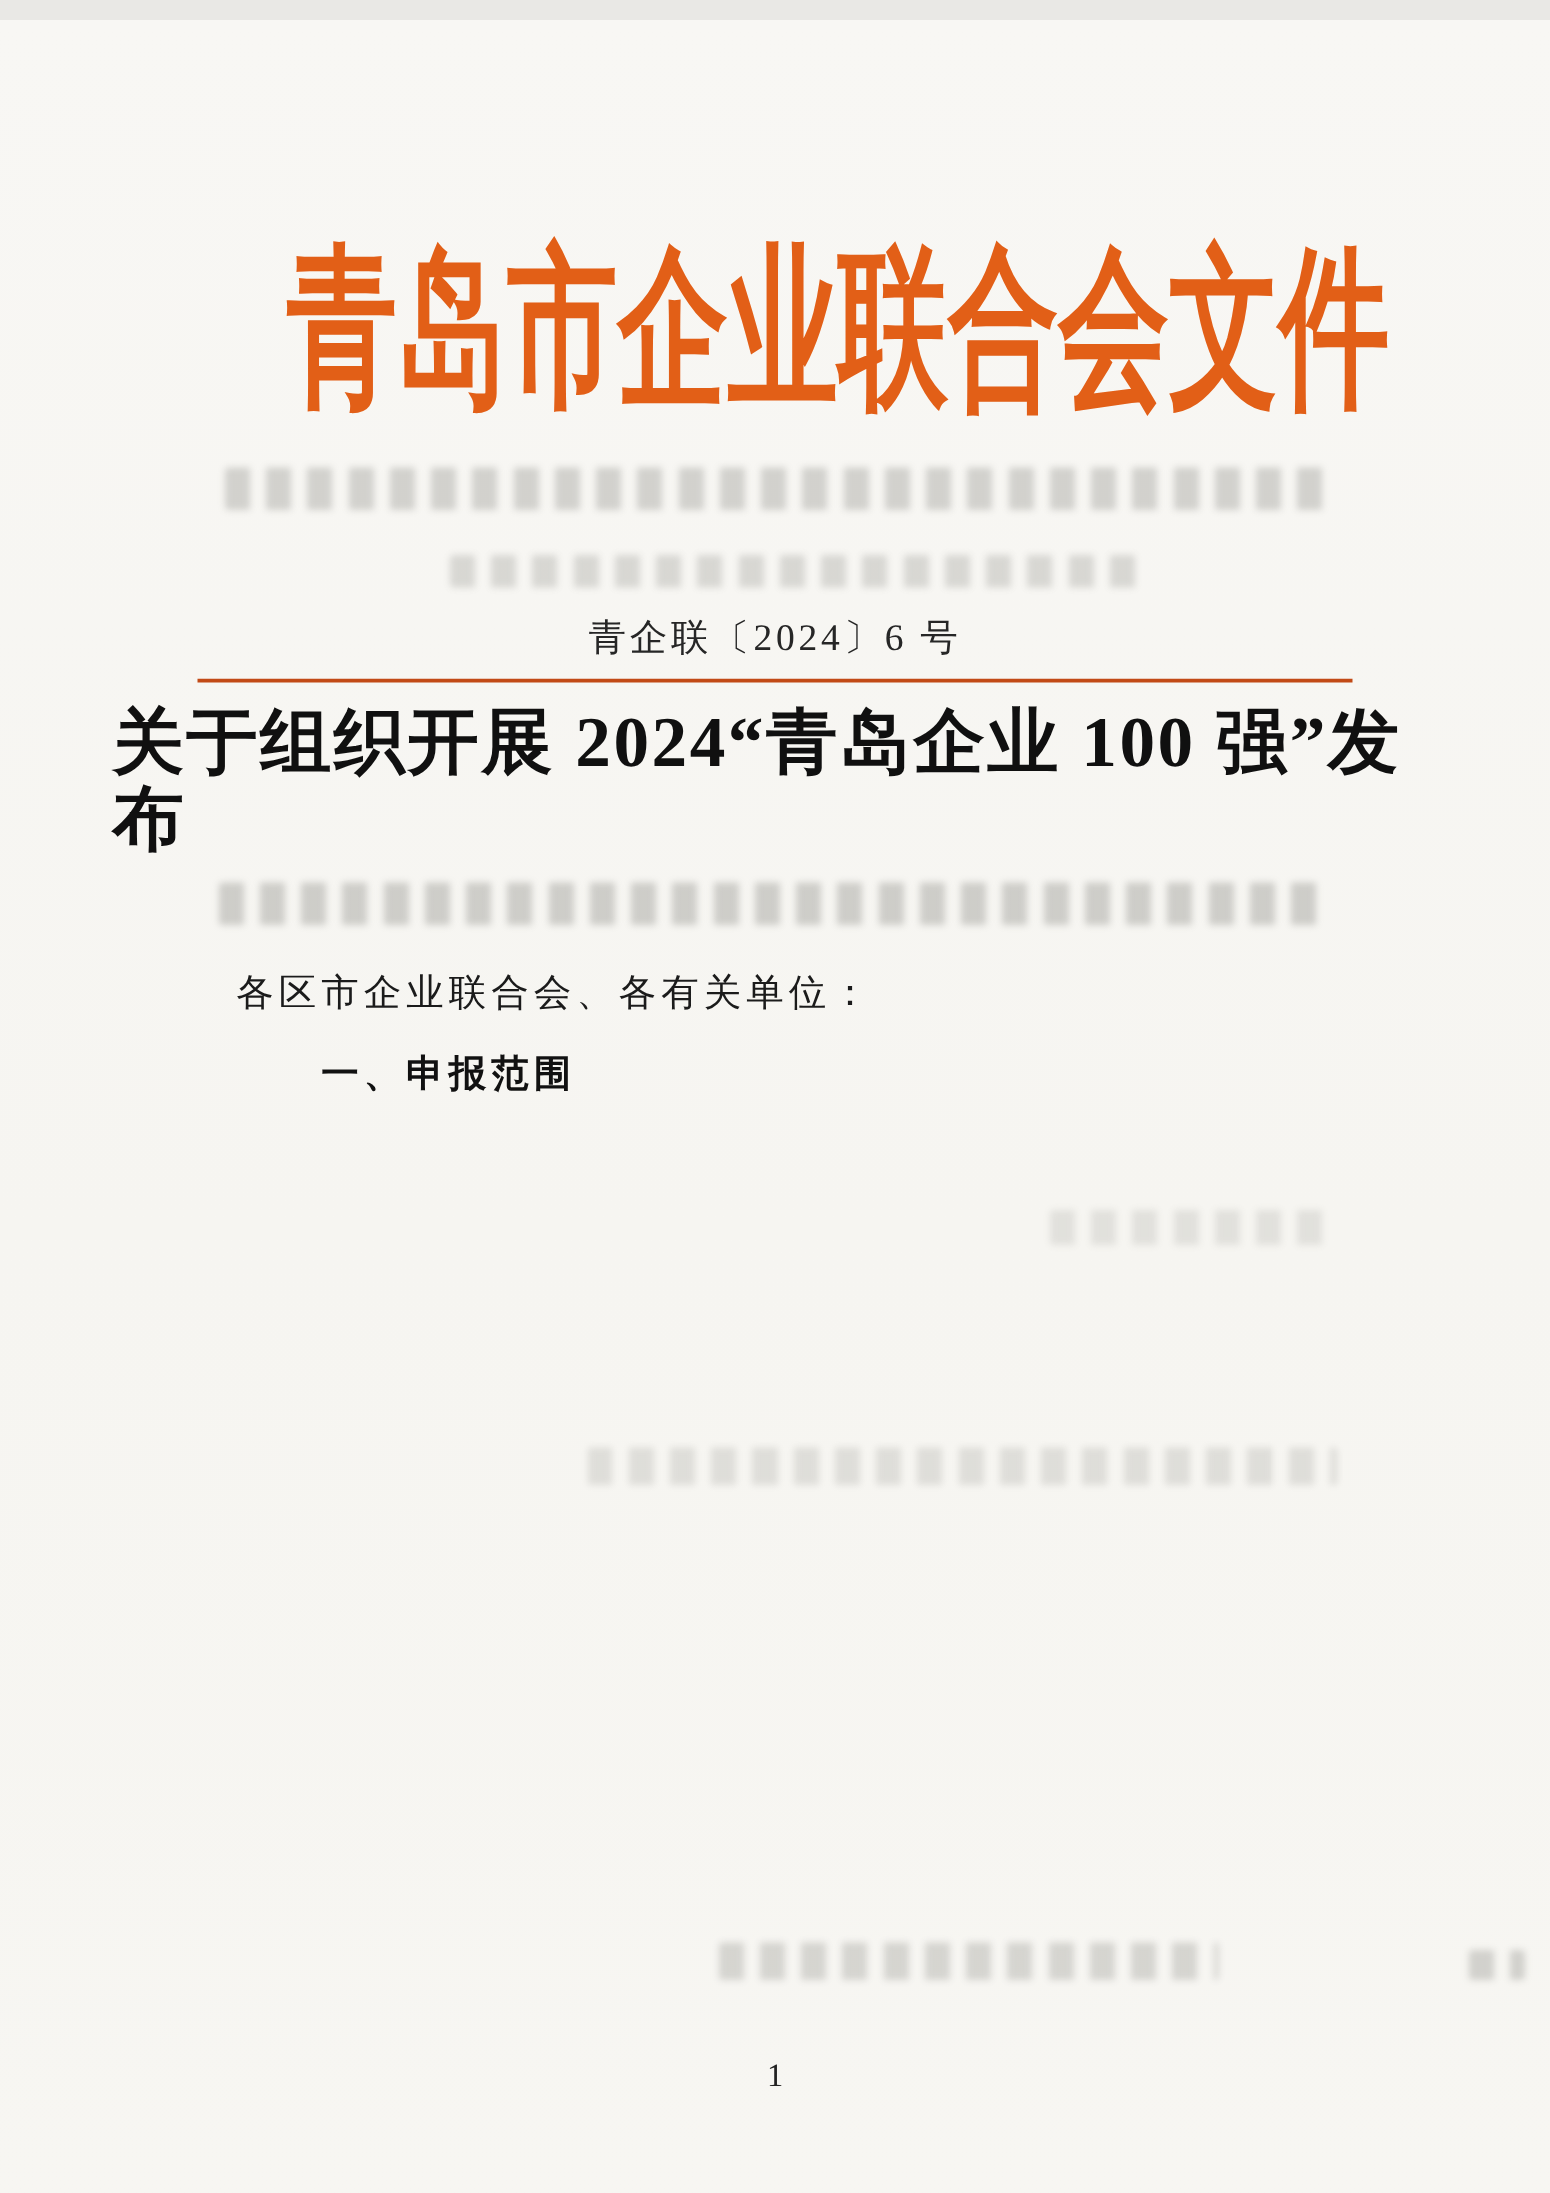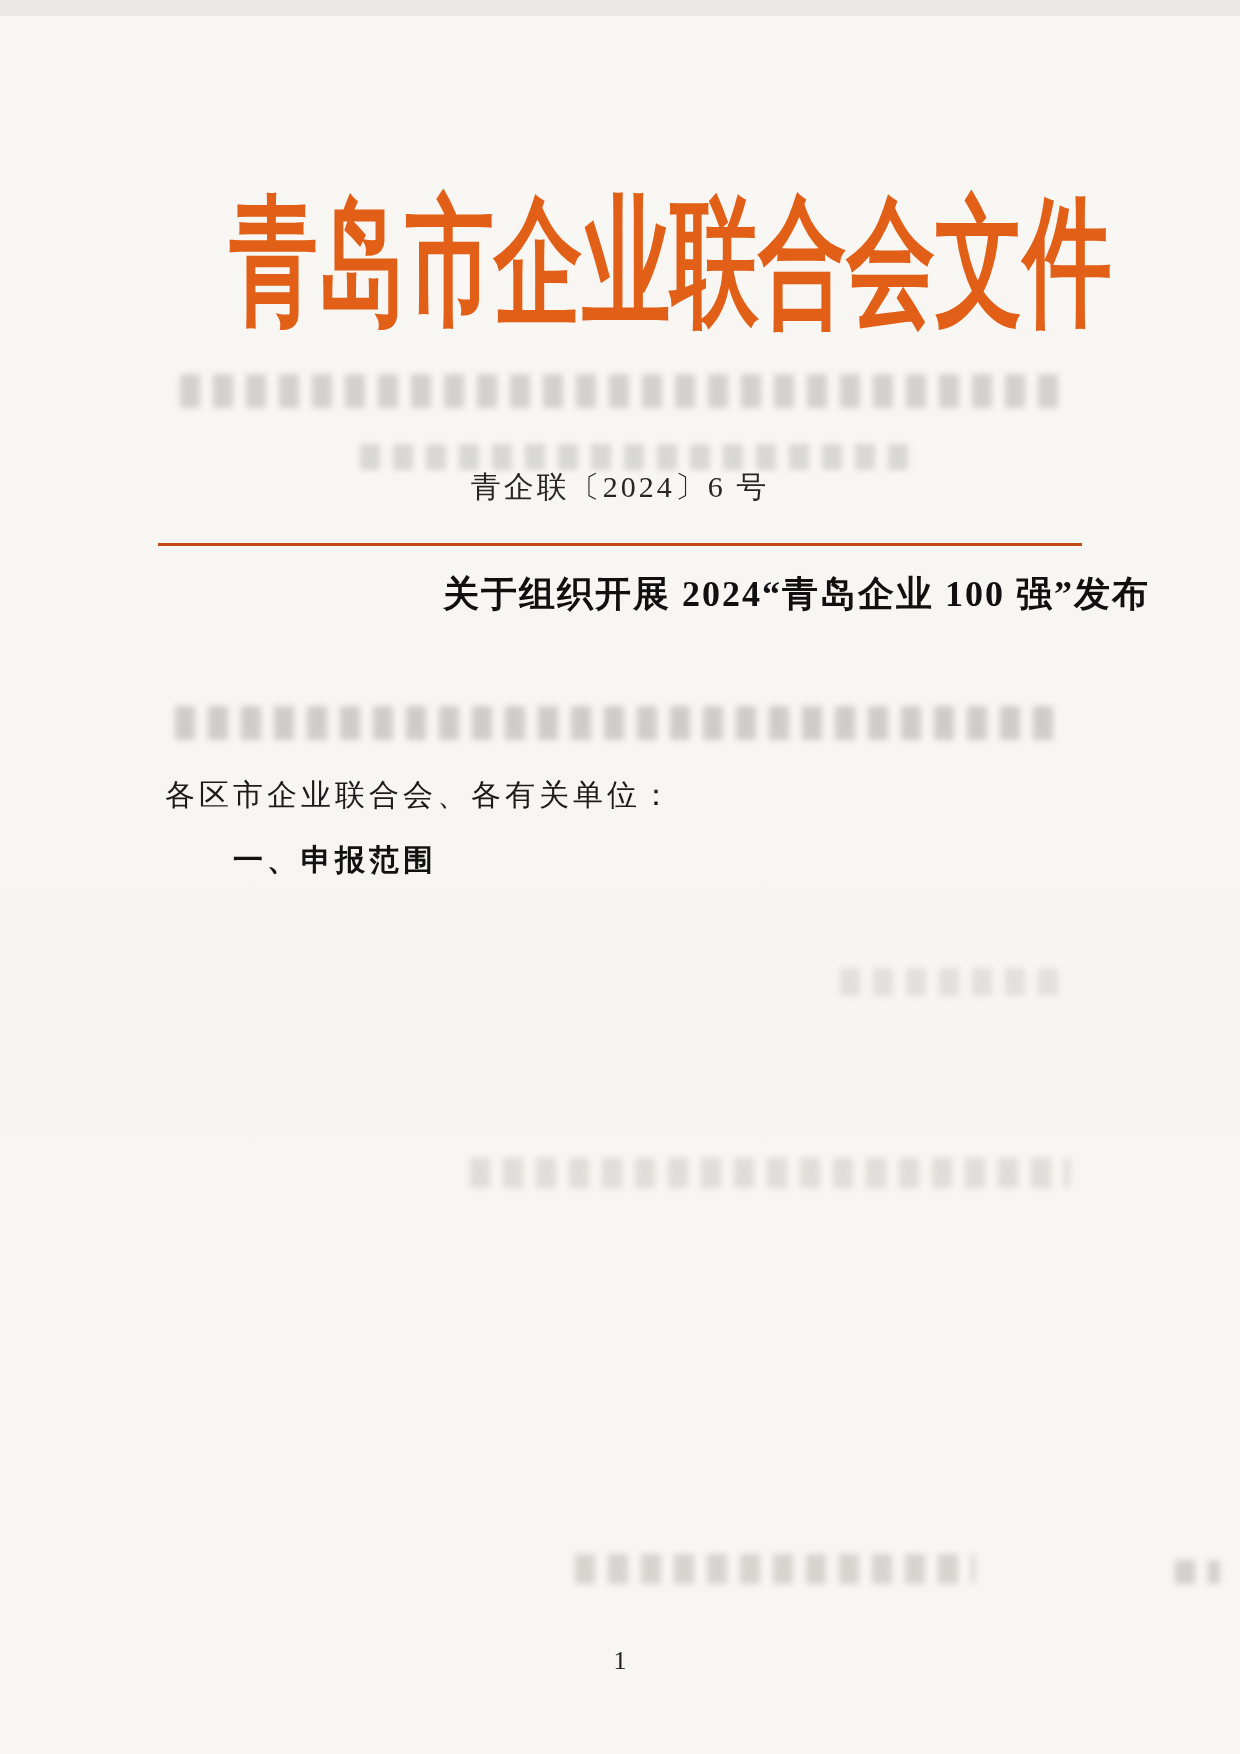--- a/index.html
+++ b/index.html
@@ -28,21 +28,21 @@
     line-height: 148px;
     color: #e25f17;
     transform: scaleX(0.63);
     transform-origin: 50% 50%;
     letter-spacing: 0;
   }
 
   
   .doc-number {
     position: absolute;
-    top: 452px;
+    top: 476px;
     left: 0;
     width: 100%;
     text-align: center;
     font-size: 30px;
     line-height: 38px;
     letter-spacing: 3px;
     color: #262626;
   }
 
   
@@ -54,33 +54,33 @@
     height: 3px;
     background: #c24a16;
   }
 
   
   .doc-title {
     position: absolute;
     top: 548px;
     left: 90px;
     width: 1060px;
-    text-align: right;
+    text-align: left;
     font-weight: bold;
-    font-size: 36px;
+    font-size: 57px;
     line-height: 61px;
     letter-spacing: 2px;
     color: #101010;
   }
 
   
   .content {
     position: absolute;
     top: 746px;
-    left: 165px;
+    left: 189px;
     width: 892px;
     font-size: 30px;
     line-height: 65px;
     letter-spacing: 4px;
     text-align: justify;
     text-align-last: left;
     color: #1b1b1b;
   }
   .content p { margin: 0; text-indent: 68px; }
   .content p.salutation { text-indent: 0; }

